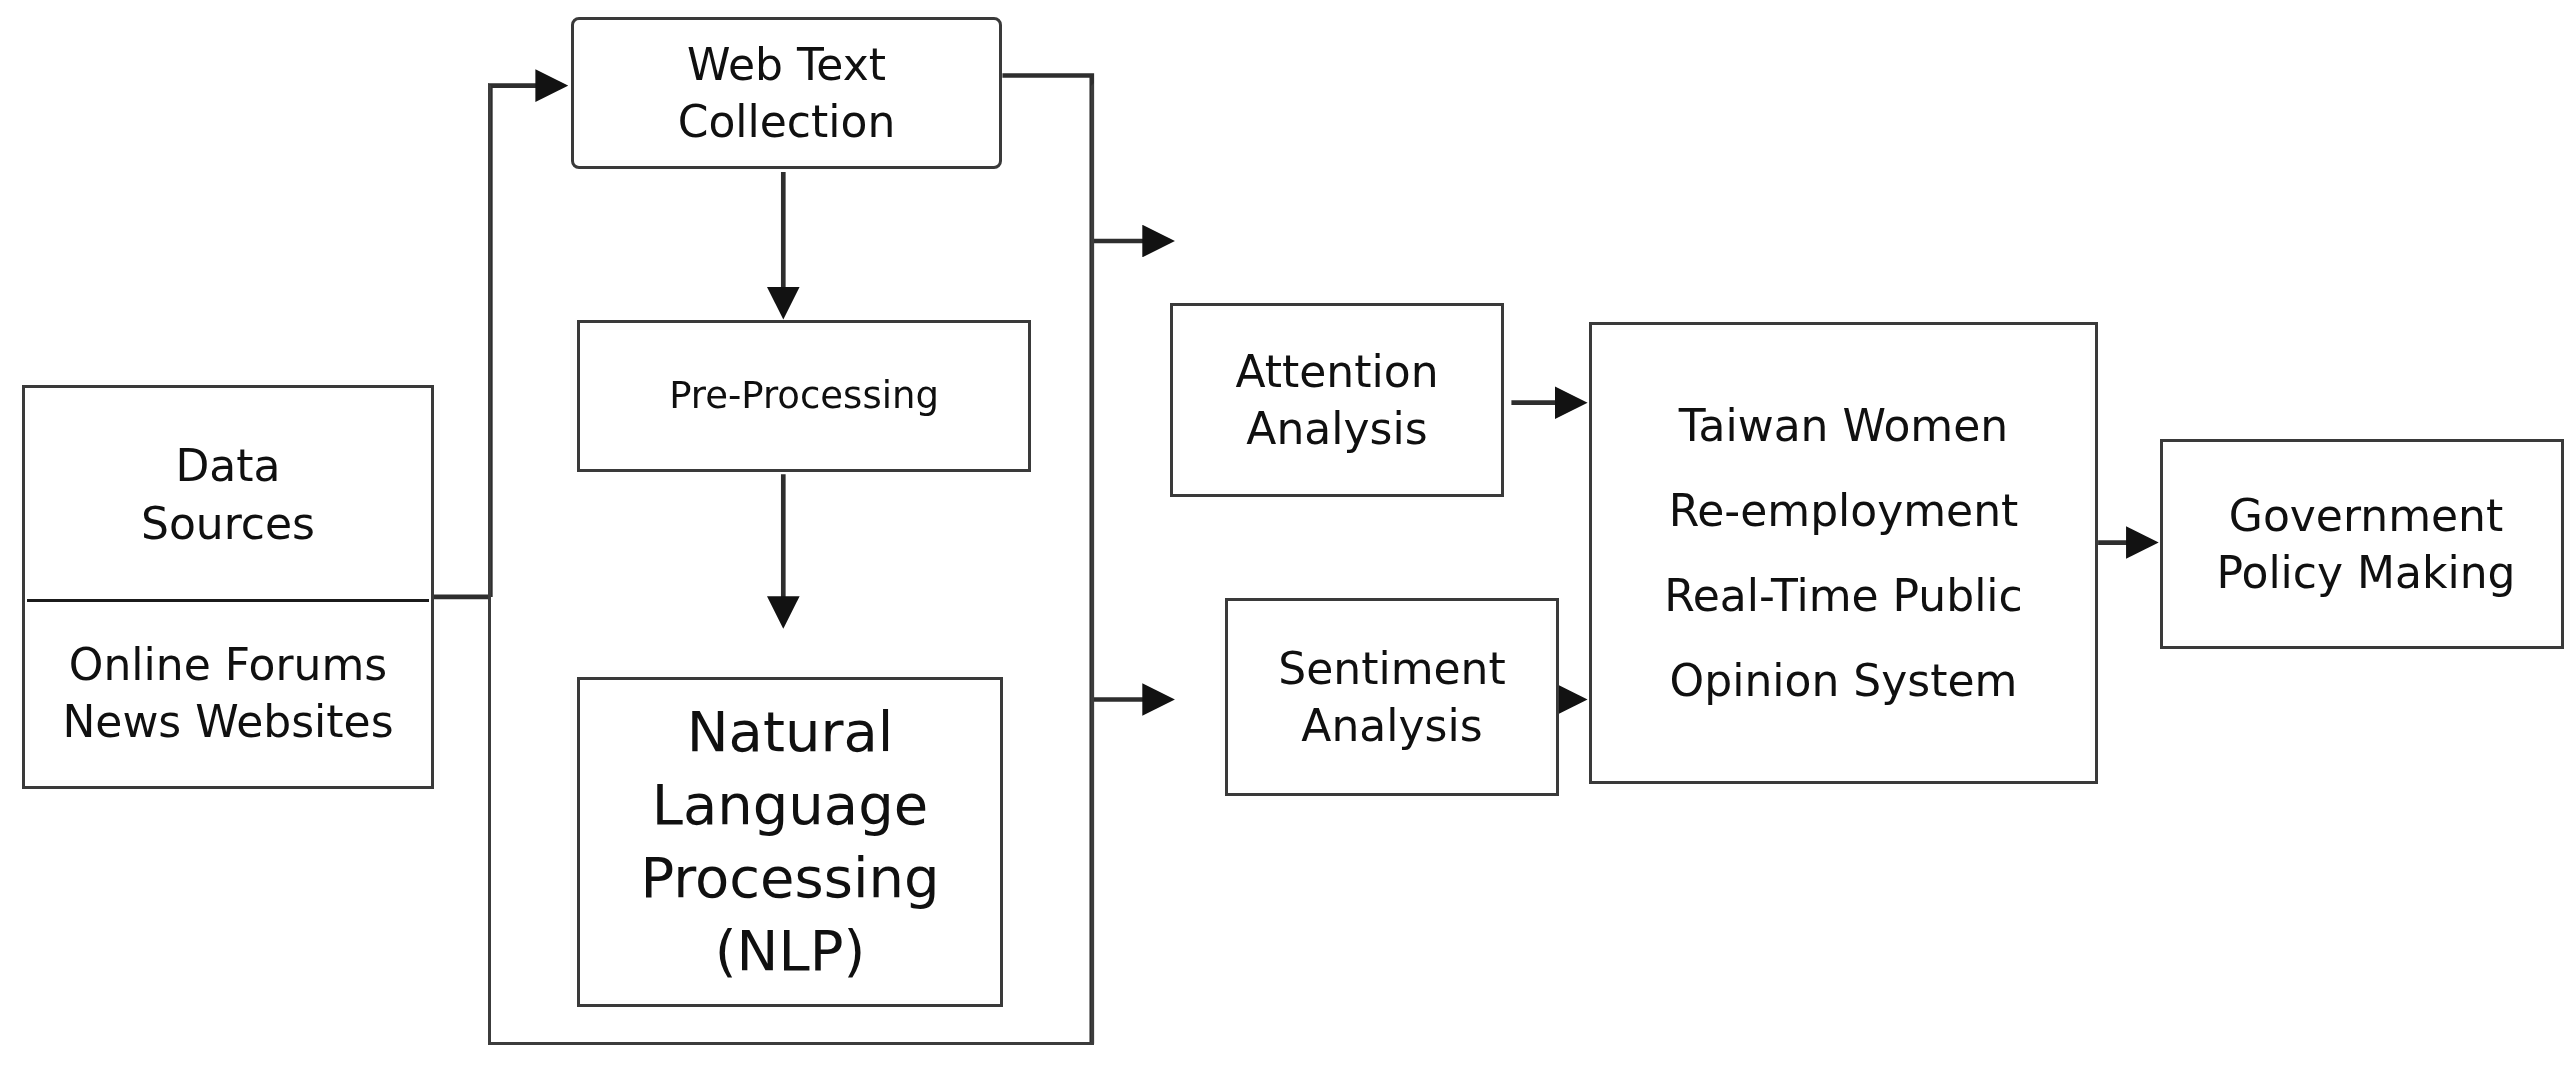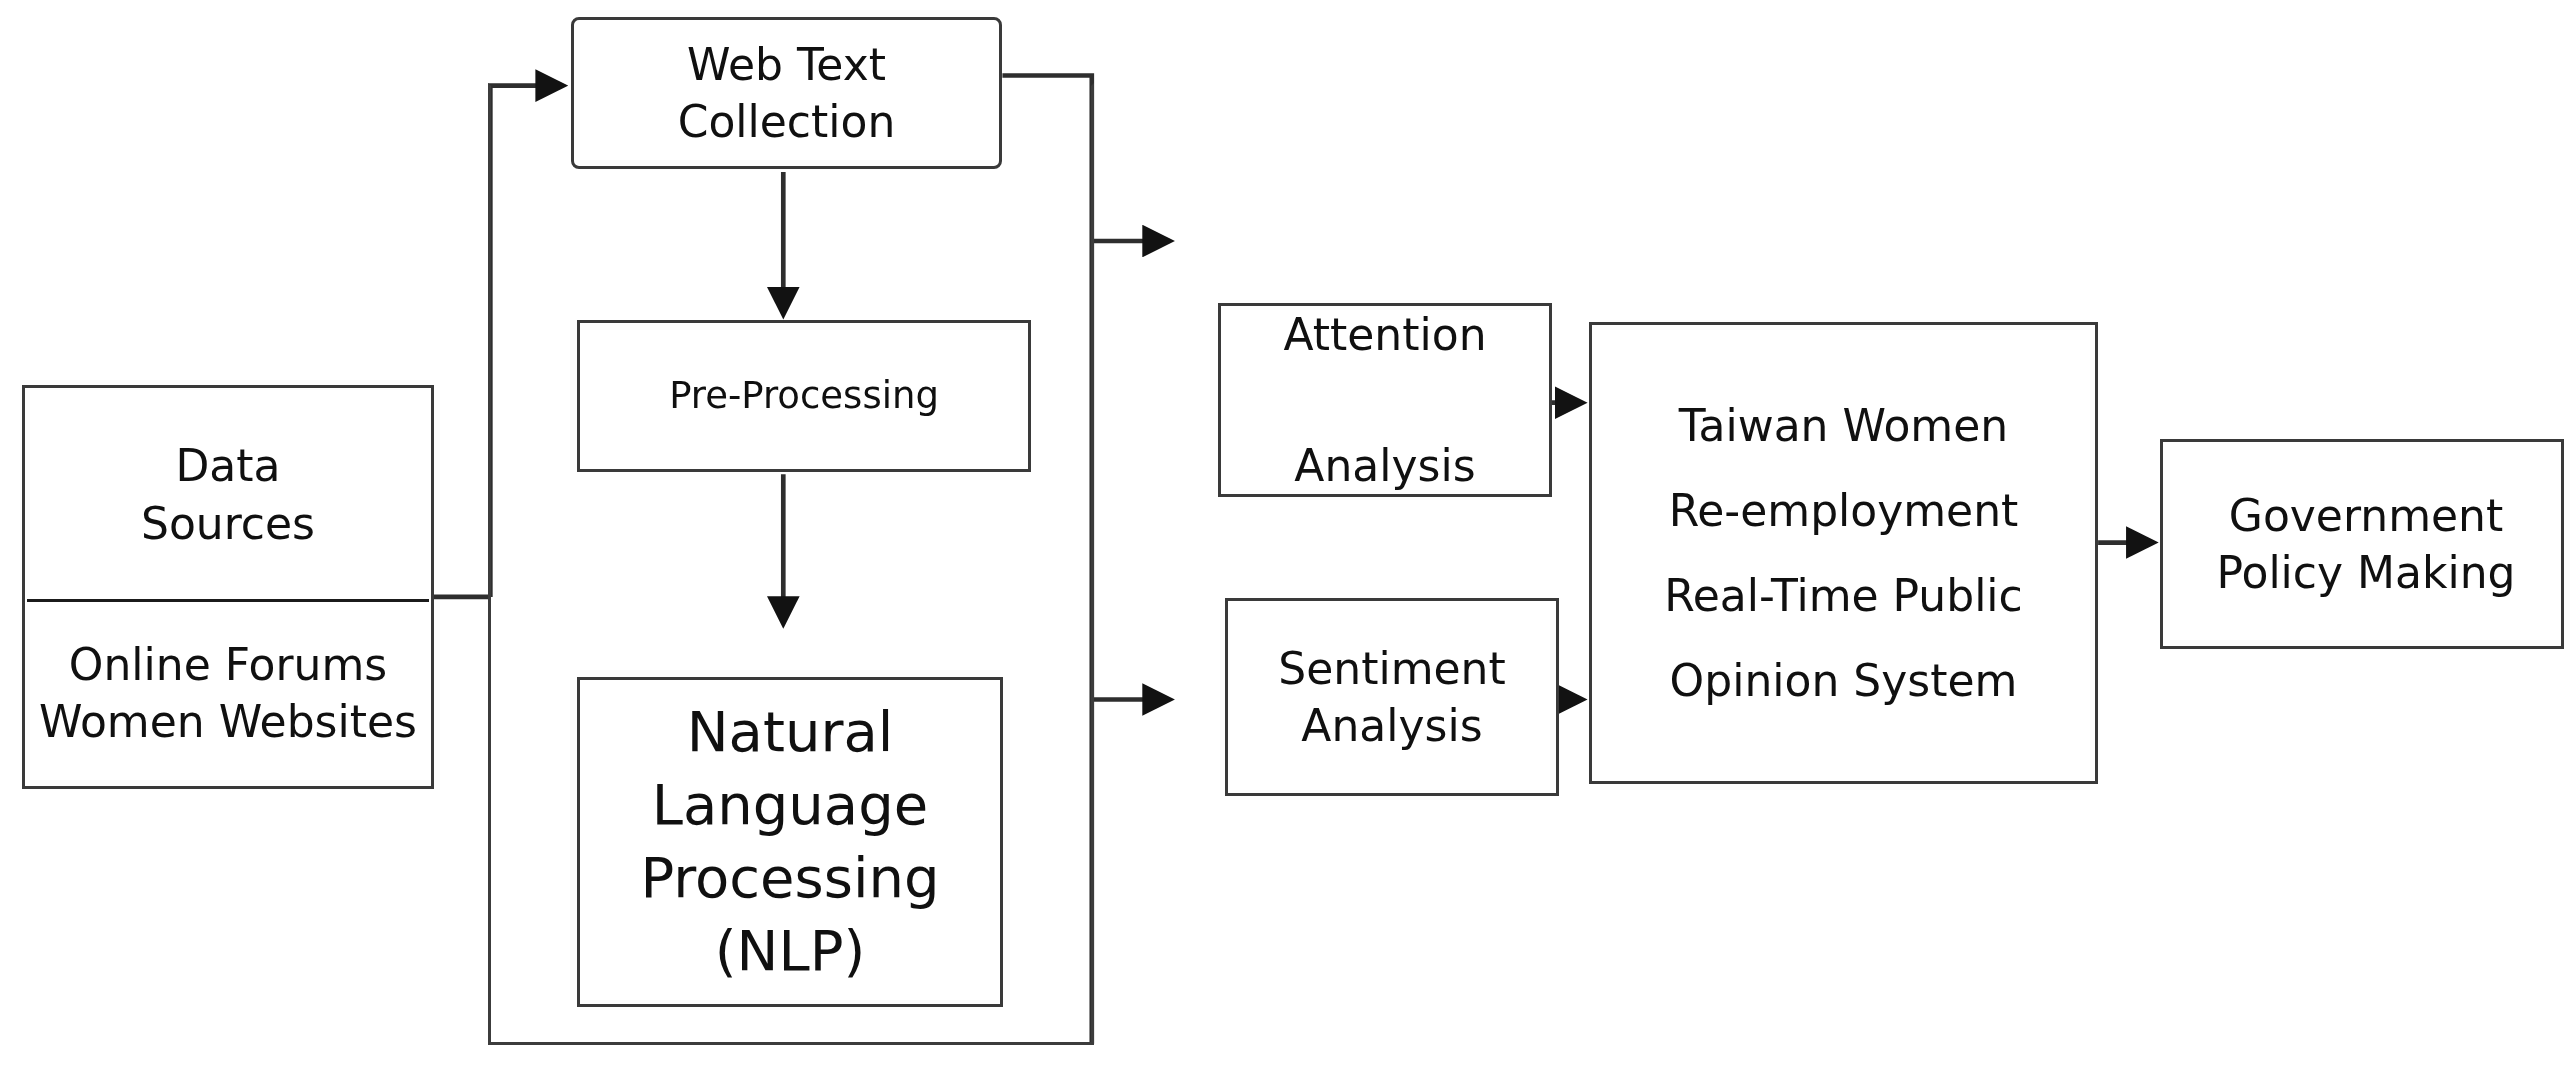--- a/index.html
+++ b/index.html
@@ -78,21 +78,21 @@
     background: transparent;
     border-top-color: transparent;
   }
 
   
   #node-web-text { left: 571px; top: 17px;  width: 431px; height: 152px; font-size: 44px; border-radius: 8px; }
   #node-preproc  { left: 577px; top: 320px; width: 454px; height: 152px; font-size: 37px; }
   #node-nlp      { left: 577px; top: 629px; width: 426px; height: 330px; font-size: 56px; margin-top: 48px; }
 
   
-  #node-attention { left: 1218px; top: 303px; width: 334px; height: 194px; font-size: 44px; justify-content: space-between; }
+  #node-attention { left: 1170px; top: 303px; width: 334px; height: 194px; font-size: 44px; }
   #node-sentiment { left: 1225px; top: 598px; width: 334px; height: 198px; font-size: 44px; }
 
   
   #node-system { left: 1589px; top: 322px; width: 509px; height: 462px; font-size: 44px; gap: 28px; }
 
   
   #node-policy { left: 2160px; top: 439px; width: 404px; height: 210px; font-size: 44px; padding-left: 8px; }
 </style>
 </head>
 <body>
@@ -132,21 +132,21 @@
 
   <div id="pipeline-container"></div>
 
   <div class="node" id="node-data-sources">
     <div id="ds-head">
       <span class="line">Data</span>
       <span class="line">Sources</span>
     </div>
     <div id="ds-body">
       <span class="line">Online Forums</span>
-      <span class="line">Women Websites</span>
+      <span class="line">News Websites</span>
     </div>
   </div>
 
   <div class="node" id="node-web-text">
     <span class="line">Web Text</span>
     <span class="line">Collection</span>
   </div>
 
   <div class="node" id="node-preproc">
     <span class="line">Pre-Processing</span>

